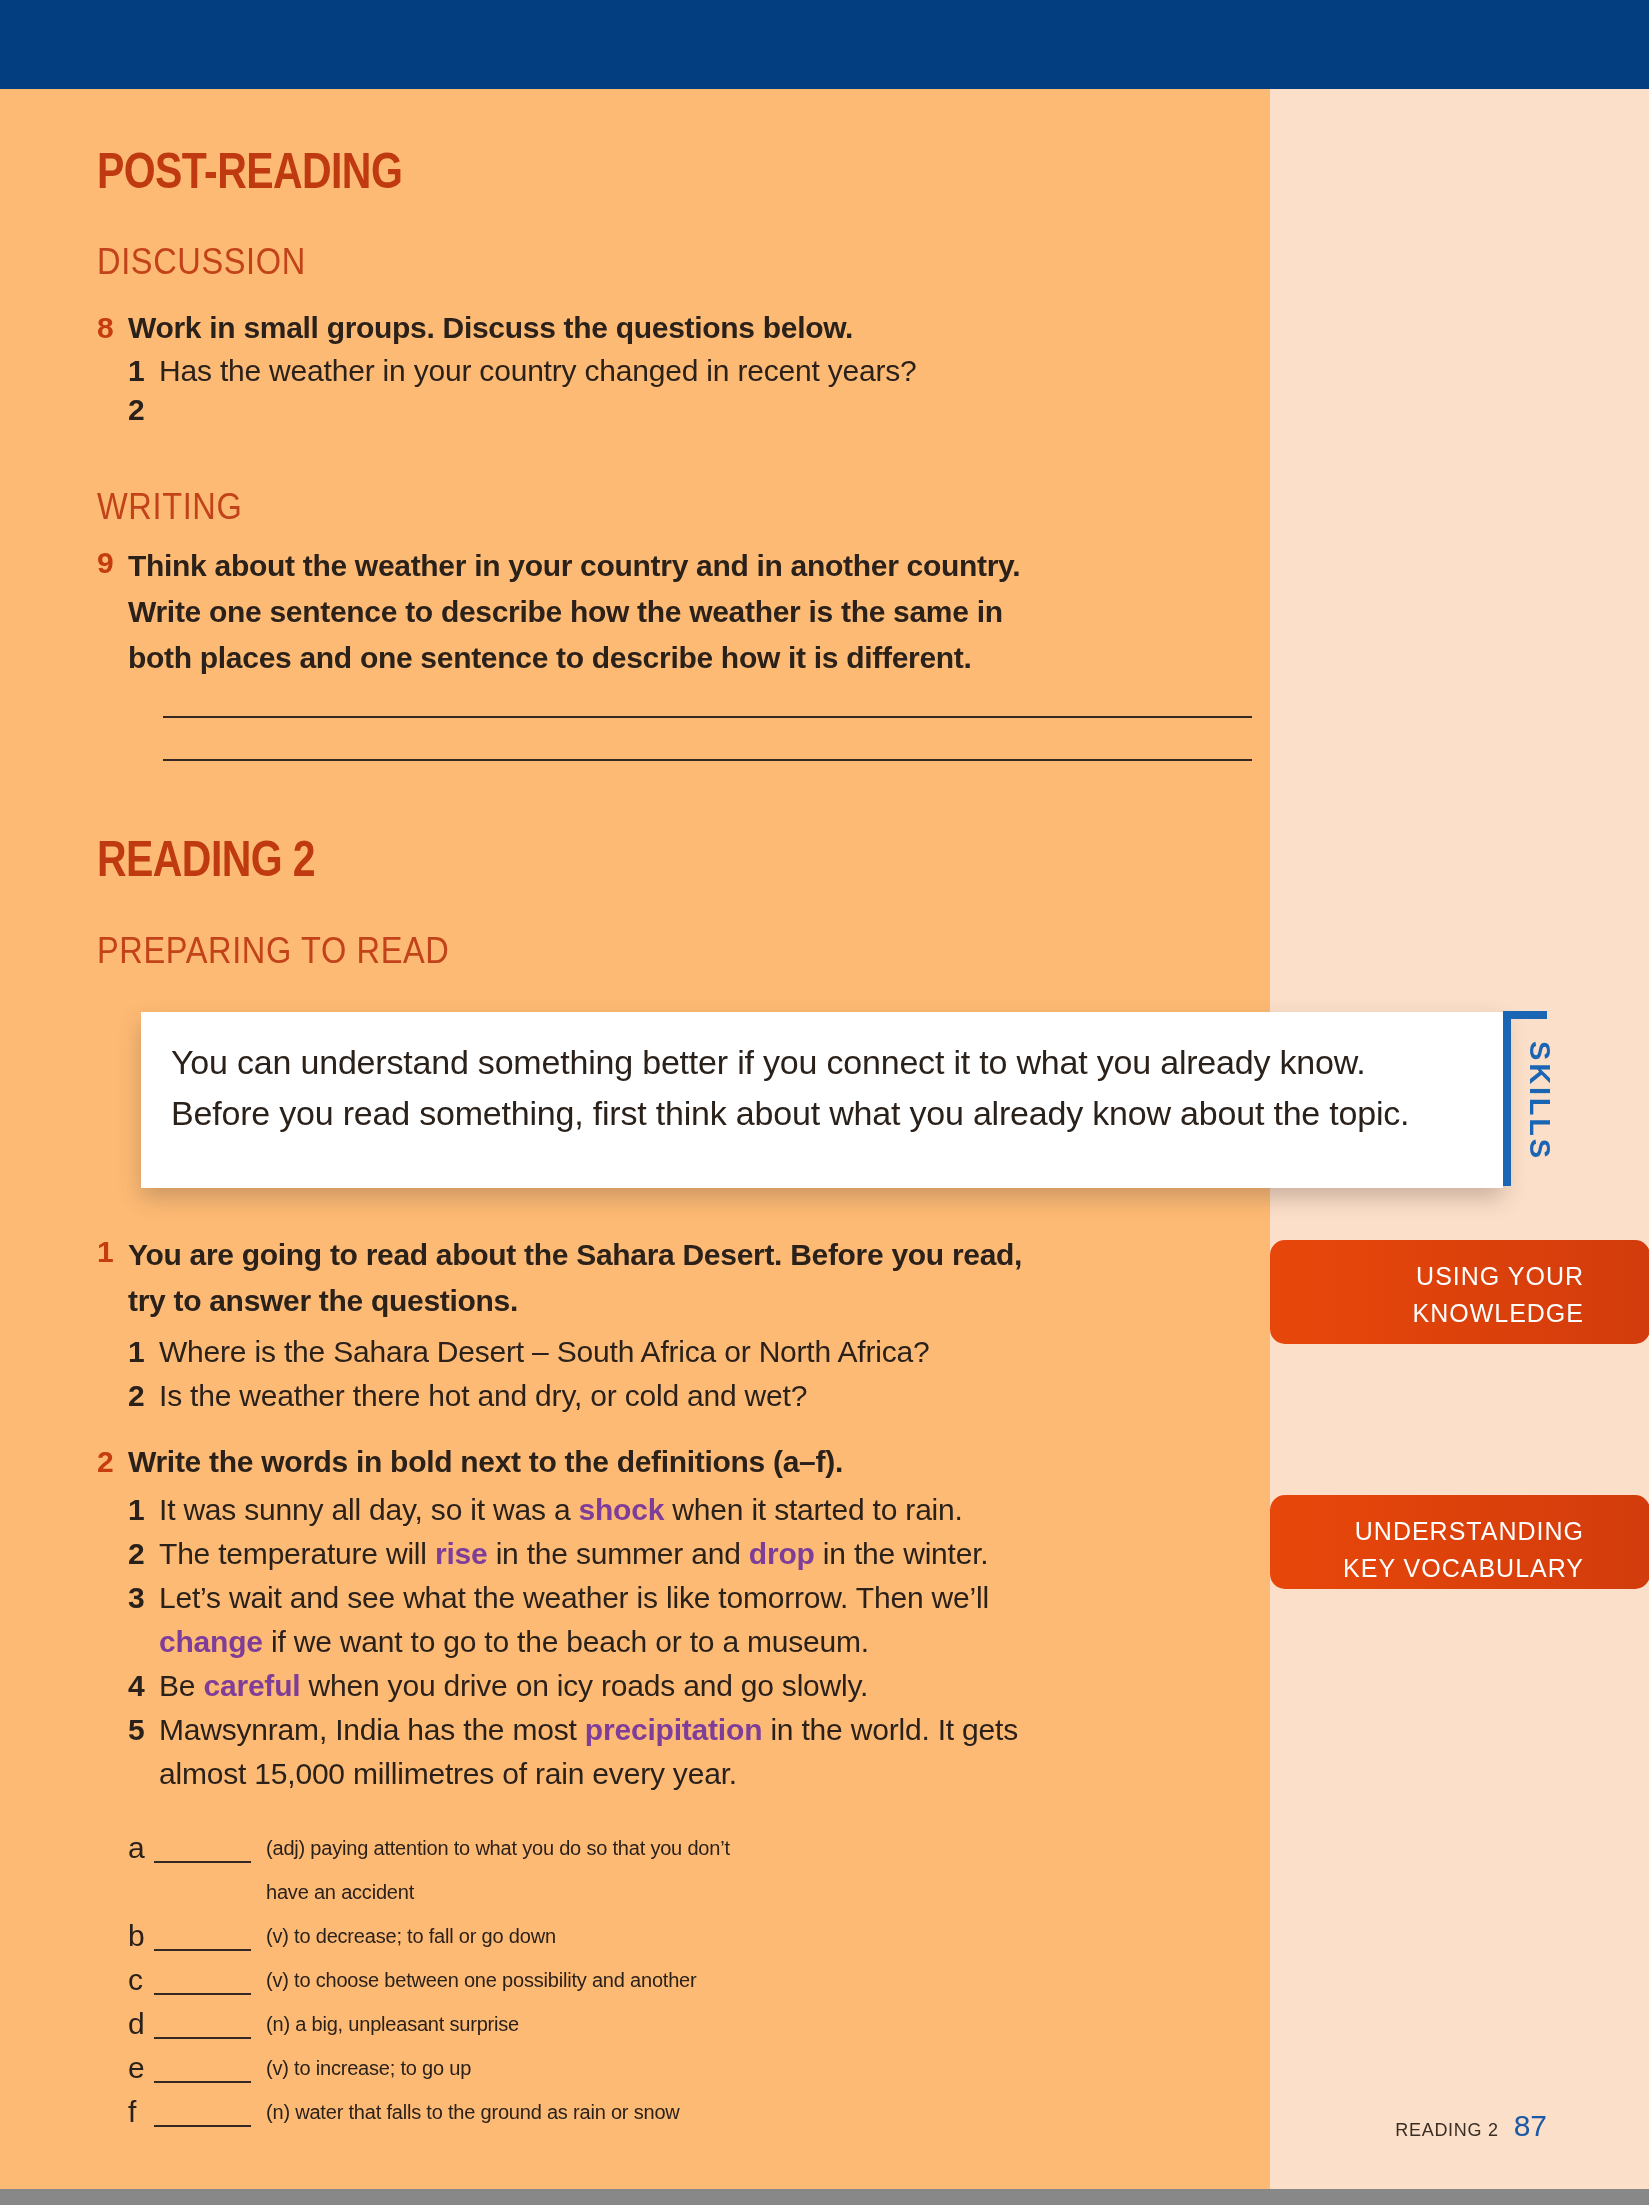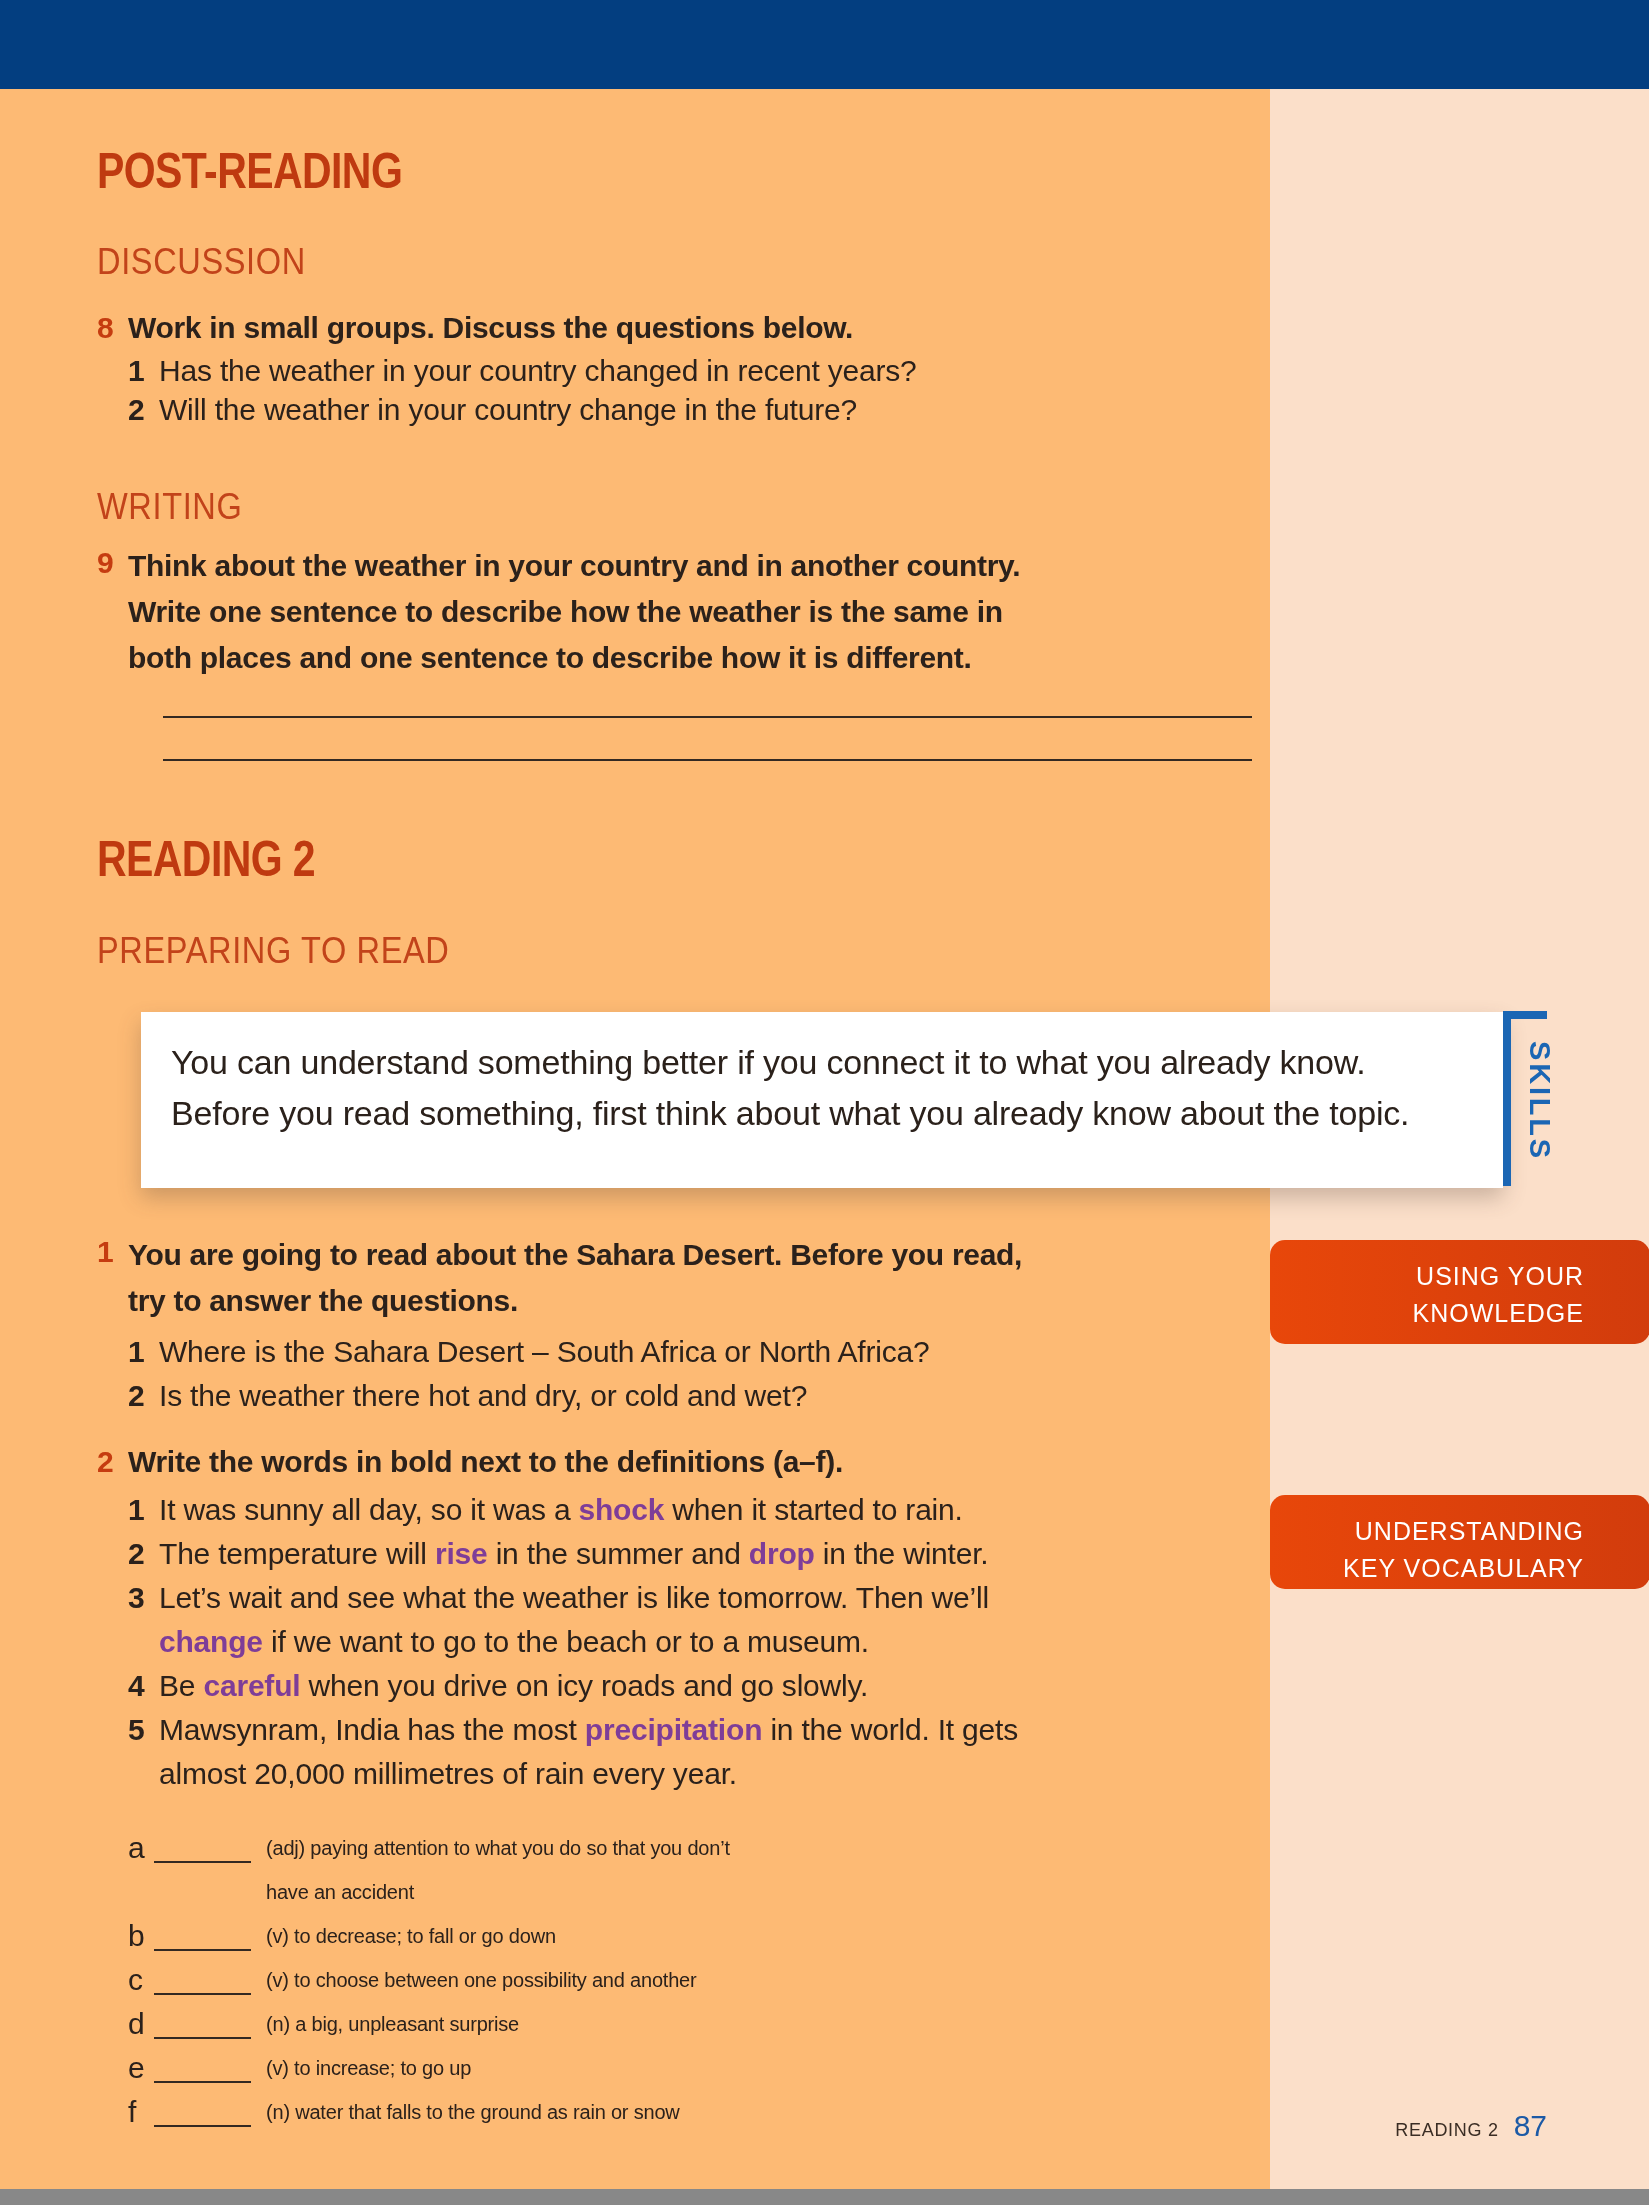--- a/index.html
+++ b/index.html
@@ -87,21 +87,20 @@
     <div class="exnum">8</div>
     <div class="extext">Work in small groups. Discuss the questions below.</div>
   </div>
   <div class="qlist" id="q8">
       <div class="qrow">
         <div class="qnum">1</div>
         <div class="qtext">Has the weather in your country changed in recent years?</div>
       </div>
       <div class="qrow">
         <div class="qnum">2</div>
-        <div class="qtext">Will the weather in your country change in the future?</div>
       </div>
     </div>
 
   <h2 class="h2" id="writing-head">WRITING</h2>
   <div class="exrow" id="ex9">
     <div class="exnum">9</div>
     <div class="exlines">
         <div class="extext-line">Think about the weather in your country and in another country.</div>
         <div class="extext-line">Write one sentence to describe how the weather is the same in</div>
         <div class="extext-line">both places and one sentence to describe how it is different.</div>
@@ -177,21 +176,21 @@
       <div class="srow">
         <div class="snum">4</div>
         <div class="slines">
           <div class="sline"><span>Be </span><span class="kw">careful</span><span> when you drive on icy roads and go slowly.</span></div>
         </div>
       </div>
       <div class="srow">
         <div class="snum">5</div>
         <div class="slines">
           <div class="sline"><span>Mawsynram, India has the most </span><span class="kw">precipitation</span><span> in the world. It gets</span></div>
-          <div class="sline"><span>almost 20,000 millimetres of rain every year.</span></div>
+          <div class="sline"><span>almost 15,000 millimetres of rain every year.</span></div>
         </div>
       </div>
     </div>
   <div class="dlist">
       <div class="drow">
         <div class="dletter">a</div>
         <div class="dblank"></div>
         <div class="dtext">
           <div class="dline">(adj) paying attention to what you do so that you don’t</div>
           <div class="dline">have an accident</div>

